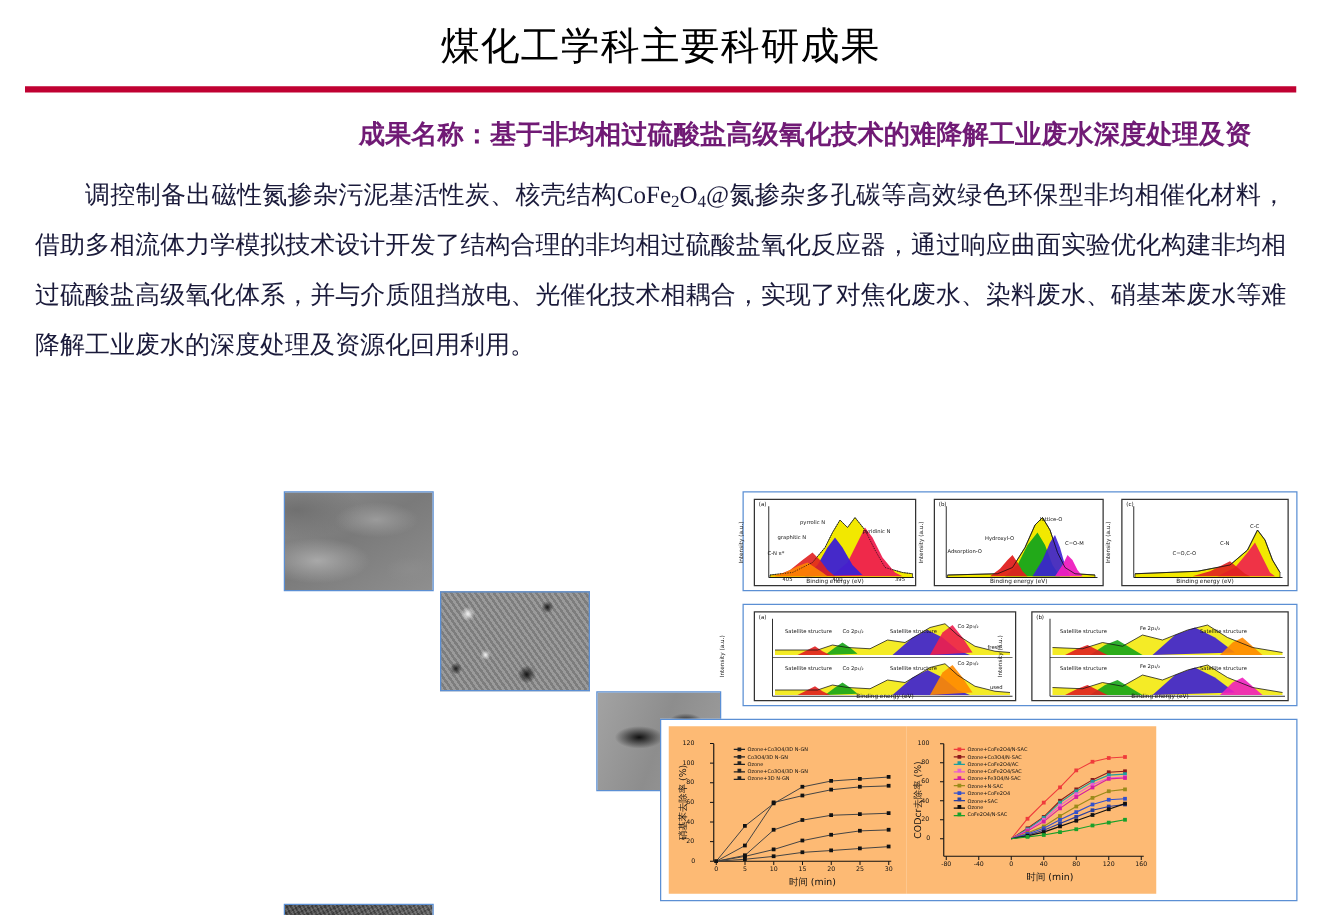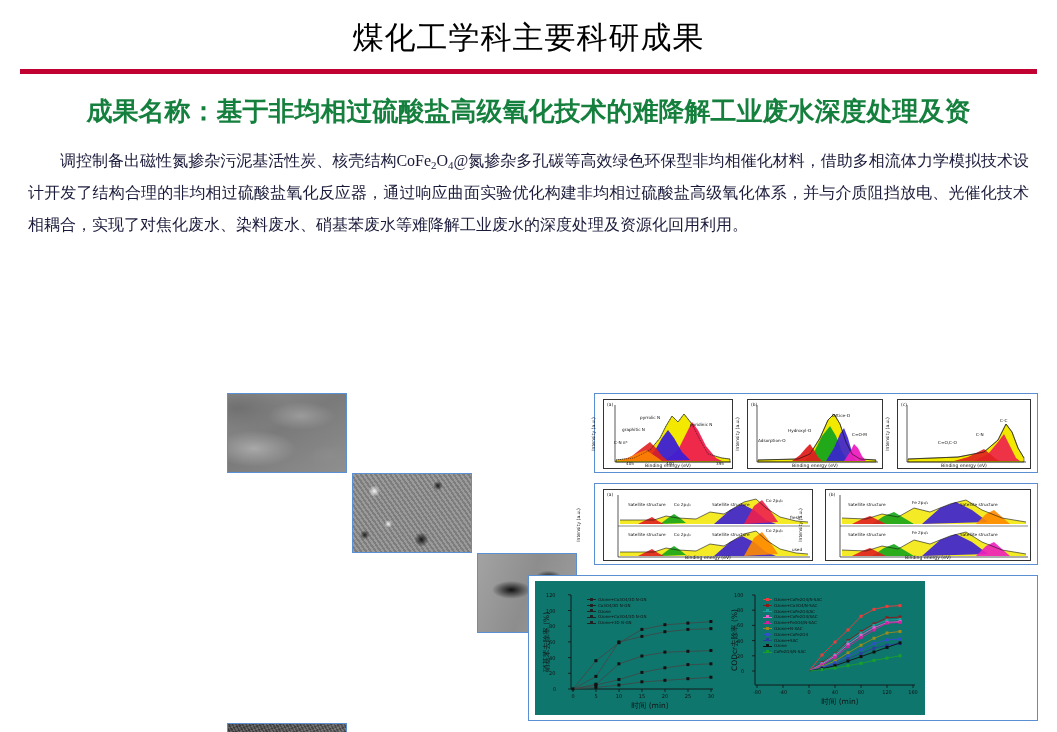--- a/index.html
+++ b/index.html
@@ -32,33 +32,33 @@
   .title-rule {
     height: 5px;
     background: #c00132;
     margin: 12px 20px 0 20px;
     border: 0;
   }
 
   
   .subtitle {
     margin: 16px 56px 0 56px;
-    text-align: center;
-    font-family: "DejaVu Sans", "Liberation Sans", sans-serif;
-    font-size: 26px;
+    text-align: right;
+    font-family: "DejaVu Sans", "Liberation Sans", sans-serif;
+    font-size: 21px;
     font-weight: bold;
     line-height: 1.65;
-    color: #15803d;
+    color: #701a75;
   }
 
   
   .body-text {
     margin: 12px 28px 0 28px;
     font-family: "Liberation Serif", "DejaVu Serif", serif;
-    font-size: 16px;
+    font-size: 20px;
     line-height: 2.0;
     text-align: justify;
     text-indent: 2em;
     color: #1a1a3a;
   }
   .body-text sub { font-size: 0.68em; vertical-align: -0.25em; }
 
   
   .figures {
     position: absolute;
@@ -148,21 +148,21 @@
     position: absolute;
     font-family: "DejaVu Sans", "Liberation Sans", sans-serif;
     font-size: 4.2px;
     color: #111;
     white-space: nowrap;
   }
 
   
   .chart-panel {
     position: absolute;
-    background: #0f766e;
+    background: #fdba74;
     box-sizing: border-box;
   }
   .ticklab {
     position: absolute;
     font-family: "DejaVu Sans", "Liberation Sans", sans-serif;
     font-size: 5px;
     color: #111;
     white-space: nowrap;
     transform: translateX(-50%);
   }

